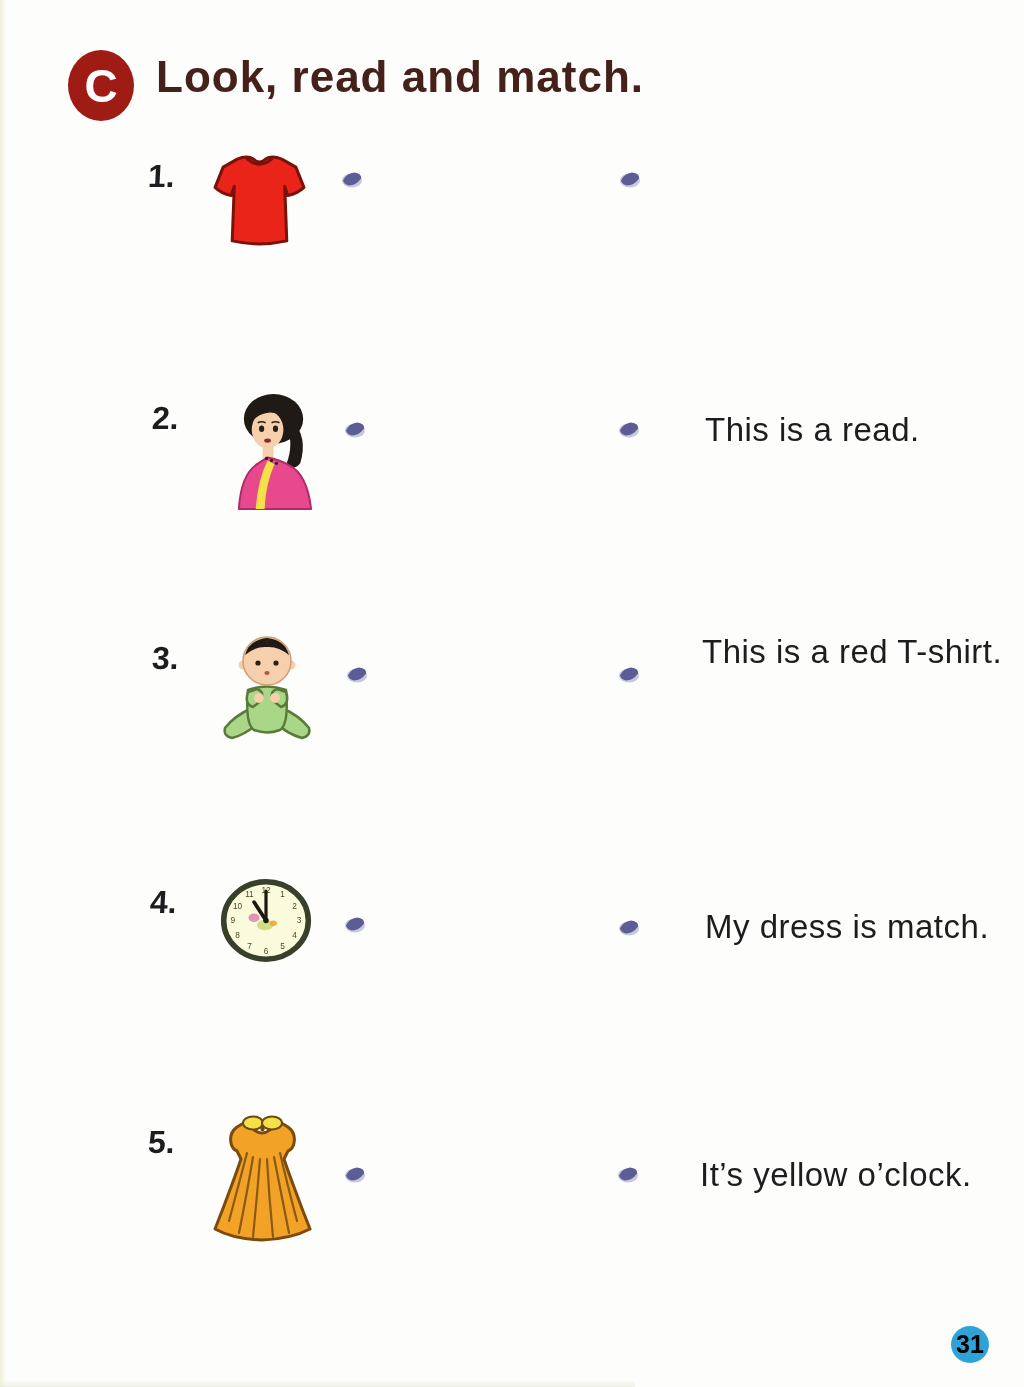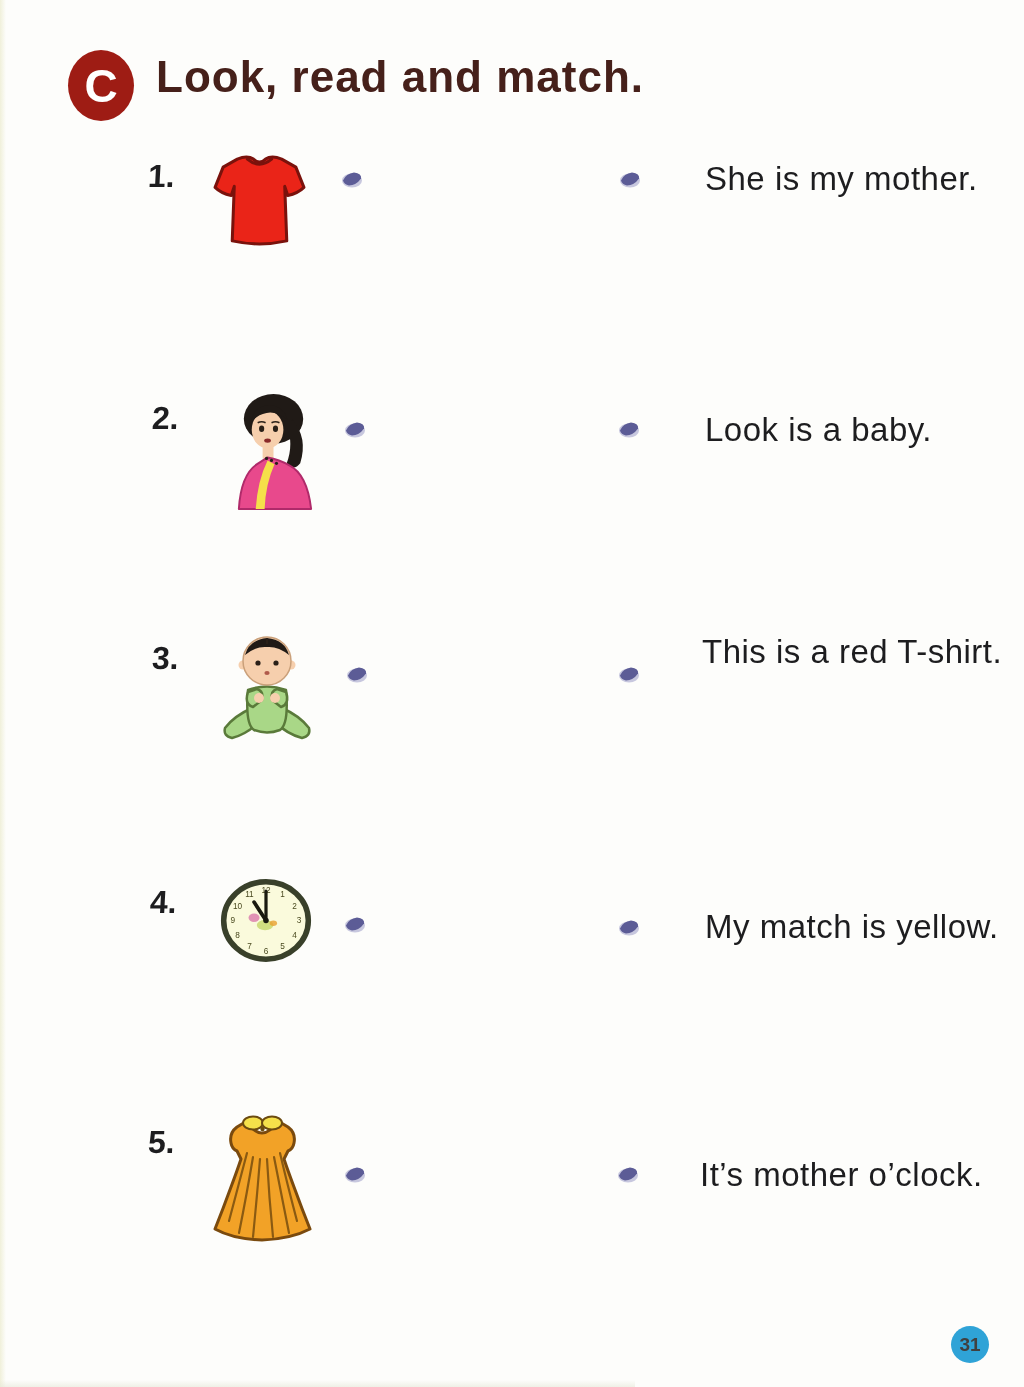--- a/index.html
+++ b/index.html
@@ -58,21 +58,21 @@
   .f-dress{fill:var(--dress-yellow);stroke:#7a4a0e;stroke-width:3;stroke-linejoin:round;}
   .f-collar{fill:var(--top-yellow);stroke:#6b4a10;stroke-width:2;}
   .dress-pleat{fill:none;stroke:#8a5a12;stroke-width:2.2;stroke-linecap:round;}
   .dot-base{fill:#9a9ac6;opacity:.55;}
   .dot-main{fill:var(--dot-blue);}
 
   .page-num{
     position:absolute;left:951px;top:1326px;width:38px;height:37px;
     background:var(--page-num-blue);border-radius:50%;
     display:flex;align-items:center;justify-content:center;
-    color:#404040;font-size:19px;font-weight:bold;
+    color:#000000;font-size:25px;font-weight:bold;
   }
 </style>
 </head>
 <body>
 
 <div id="page">
   <div class="edge-left"></div>
   <div class="edge-bottom"></div>
 
   <div class="badge">
@@ -92,21 +92,20 @@
         <ellipse class="dot-base" cx="12" cy="10" rx="10" ry="7"></ellipse>
         <path class="dot-main" d="M3,10 Q6,3 14,2 Q22,3 21,8 Q16,15 9,15 Q4,14 3,10Z"></path>
       </svg>
   </div>
   <div class="dot" style="left:618px;top:170px;">
     <svg viewBox="0 0 24 18">
         <ellipse class="dot-base" cx="12" cy="10" rx="10" ry="7"></ellipse>
         <path class="dot-main" d="M3,10 Q6,3 14,2 Q22,3 21,8 Q16,15 9,15 Q4,14 3,10Z"></path>
       </svg>
   </div>
-  <div class="sentence" style="left:705px;top:160px;">She is my mother.</div>
 
   <div class="num" style="left:152px;top:400px;">2.</div>
   <div class="pic" style="left:227px;top:392px;width:94px;height:119px;">
     <svg viewBox="0 0 95 120">
       <ellipse class="f-hair" cx="47" cy="27" rx="30" ry="25"></ellipse>
       <path class="f-hair" d="M66,28 Q82,46 74,72 Q68,80 60,73 Q68,52 60,34 Z"></path>
       <ellipse class="f-skin" cx="41" cy="38" rx="16" ry="19"></ellipse>
       <path class="f-hair" d="M24,32 Q26,13 44,13 Q58,15 61,28 Q50,19 40,21 Q29,23 24,32 Z"></path>
       <ellipse class="f-face-dot" cx="35" cy="37" rx="2.6" ry="3.2"></ellipse>
       <ellipse class="f-face-dot" cx="49" cy="37" rx="2.6" ry="3.2"></ellipse>
@@ -125,21 +124,21 @@
         <ellipse class="dot-base" cx="12" cy="10" rx="10" ry="7"></ellipse>
         <path class="dot-main" d="M3,10 Q6,3 14,2 Q22,3 21,8 Q16,15 9,15 Q4,14 3,10Z"></path>
       </svg>
   </div>
   <div class="dot" style="left:617px;top:420px;">
     <svg viewBox="0 0 24 18">
         <ellipse class="dot-base" cx="12" cy="10" rx="10" ry="7"></ellipse>
         <path class="dot-main" d="M3,10 Q6,3 14,2 Q22,3 21,8 Q16,15 9,15 Q4,14 3,10Z"></path>
       </svg>
   </div>
-  <div class="sentence" style="left:705px;top:411px;">Look is a baby.</div>
+  <div class="sentence" style="left:705px;top:411px;">This is a read.</div>
 
   <div class="num" style="left:152px;top:640px;">3.</div>
   <div class="pic" style="left:212px;top:632px;width:110px;height:112px;">
     <svg viewBox="0 0 110 112">
       <path class="f-green" d="M40,76 Q22,84 13,96 Q11,104 20,106 Q35,102 47,90 Z"></path>
       <path class="f-green" d="M70,76 Q88,84 97,96 Q99,104 90,106 Q75,102 63,90 Z"></path>
       <path class="f-green" d="M36,58 Q33,92 42,98 Q55,103 68,98 Q77,92 74,58 Q55,51 36,58 Z"></path>
       <path class="f-green" d="M36,60 Q32,72 41,75 L50,68 Q52,59 45,57 Z"></path>
       <path class="f-green" d="M74,60 Q78,72 69,75 L60,68 Q58,59 65,57 Z"></path>
       <circle class="f-skin" cx="31" cy="33" r="4.5"></circle>
@@ -197,21 +196,21 @@
         <ellipse class="dot-base" cx="12" cy="10" rx="10" ry="7"></ellipse>
         <path class="dot-main" d="M3,10 Q6,3 14,2 Q22,3 21,8 Q16,15 9,15 Q4,14 3,10Z"></path>
       </svg>
   </div>
   <div class="dot" style="left:617px;top:918px;">
     <svg viewBox="0 0 24 18">
         <ellipse class="dot-base" cx="12" cy="10" rx="10" ry="7"></ellipse>
         <path class="dot-main" d="M3,10 Q6,3 14,2 Q22,3 21,8 Q16,15 9,15 Q4,14 3,10Z"></path>
       </svg>
   </div>
-  <div class="sentence" style="left:705px;top:908px;">My match is yellow.</div>
+  <div class="sentence" style="left:705px;top:908px;">My dress is match.</div>
 
   <div class="num" style="left:148px;top:1124px;">5.</div>
   <div class="pic" style="left:203px;top:1113px;width:119px;height:130px;">
     <svg viewBox="0 0 119 130">
       <path class="f-dress" d="M44,8 L34,14 Q26,20 28,30 Q29,36 34,38 L38,46 Q34,58 28,74 Q20,96 12,116 Q30,126 59,127 Q88,126 107,116 Q99,96 91,74 Q85,58 81,46 L85,38 Q90,36 91,30 Q93,20 85,14 L75,8 Q67,20 59,20 Q51,20 44,8 Z"></path>
       <path class="dress-pleat" d="M50,44 Q44,80 36,120"></path>
       <path class="dress-pleat" d="M57,46 Q54,84 50,124"></path>
       <path class="dress-pleat" d="M64,46 Q66,84 70,124"></path>
       <path class="dress-pleat" d="M71,44 Q78,80 86,120"></path>
       <path class="dress-pleat" d="M44,40 Q36,70 26,108"></path>
@@ -226,18 +225,18 @@
         <ellipse class="dot-base" cx="12" cy="10" rx="10" ry="7"></ellipse>
         <path class="dot-main" d="M3,10 Q6,3 14,2 Q22,3 21,8 Q16,15 9,15 Q4,14 3,10Z"></path>
       </svg>
   </div>
   <div class="dot" style="left:616px;top:1165px;">
     <svg viewBox="0 0 24 18">
         <ellipse class="dot-base" cx="12" cy="10" rx="10" ry="7"></ellipse>
         <path class="dot-main" d="M3,10 Q6,3 14,2 Q22,3 21,8 Q16,15 9,15 Q4,14 3,10Z"></path>
       </svg>
   </div>
-  <div class="sentence" style="left:700px;top:1156px;">It’s mother o’clock.</div>
+  <div class="sentence" style="left:700px;top:1156px;">It’s yellow o’clock.</div>
 
   <div class="page-num">
     <span>31</span>
   </div>
 </div>
 
 </body></html>

